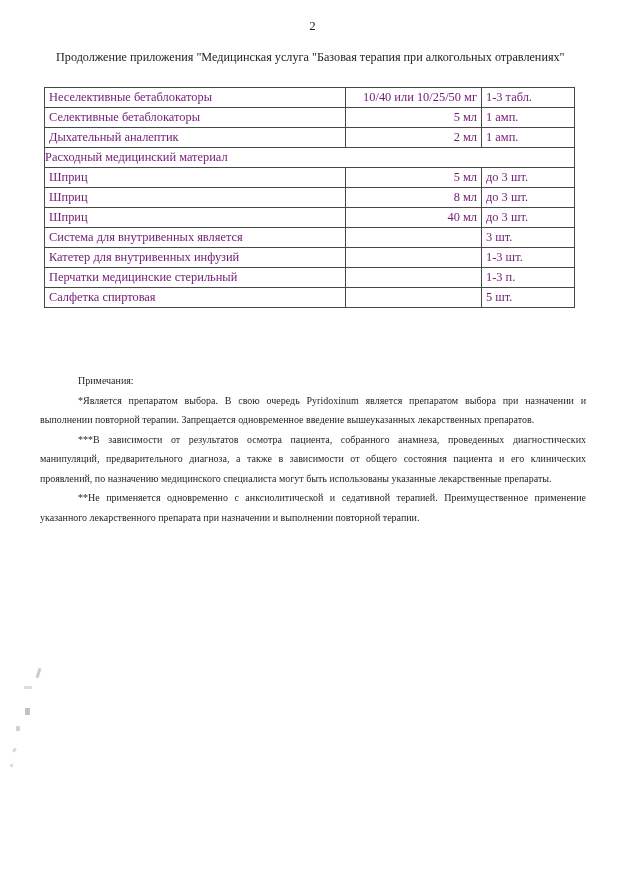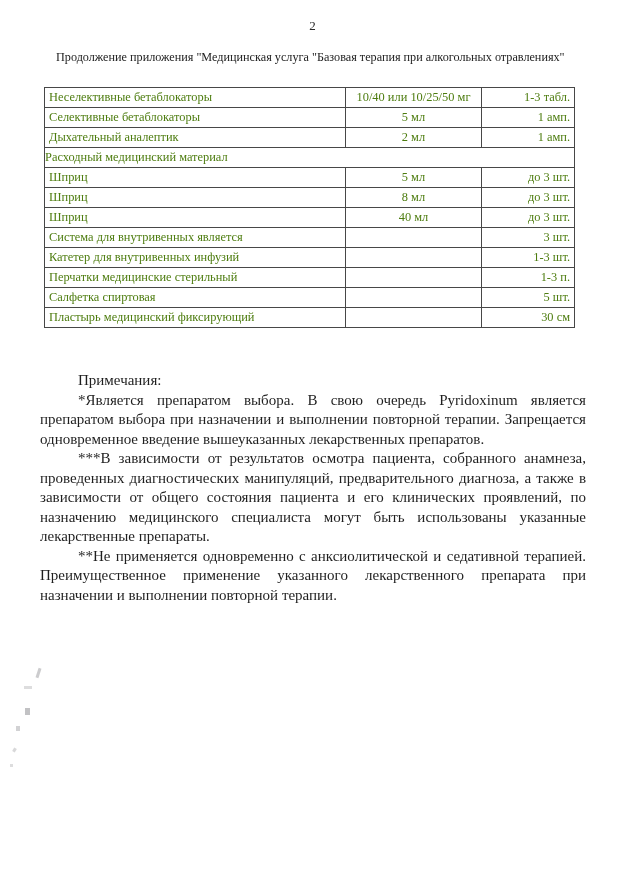--- a/index.html
+++ b/index.html
@@ -35,42 +35,42 @@
     color: #222222;
   }
   table.med-table {
     position: absolute;
     top: 87px;
     left: 44px;
     width: 530px;
     border-collapse: collapse;
     table-layout: fixed;
     font-size: 12.4px;
-    color: #4d7c0f;
+    color: #701a75;
   }
   table.med-table td {
     border: 1px solid #474747;
     height: 19px;
     padding: 0 4px;
     overflow: hidden;
     white-space: nowrap;
   }
   td.cell-name { text-align: left; padding-left: 6px; }
-  td.cell-dose { text-align: center; }
-  td.cell-qty  { text-align: right; }
+  td.cell-dose { text-align: right; }
+  td.cell-qty  { text-align: left; }
   tr.section-row td {
     text-align: left;
     padding: 0;
   }
   .notes {
     position: absolute;
     top: 371px;
     left: 40px;
     width: 546px;
-    font-size: 15px;
+    font-size: 10px;
     line-height: 19.5px;
     color: #1f1f1f;
   }
   .notes p {
     margin: 0;
     text-align: justify;
     text-indent: 38px;
   }
   .scan-artifact {
     position: absolute;
@@ -146,25 +146,20 @@
       <tr>
         <td class="cell-name">Перчатки медицинские стерильный</td>
         <td class="cell-dose"></td>
         <td class="cell-qty">1-3 п.</td>
       </tr>
       <tr>
         <td class="cell-name">Салфетка спиртовая</td>
         <td class="cell-dose"></td>
         <td class="cell-qty">5 шт.</td>
       </tr>
-      <tr>
-        <td class="cell-name">Пластырь медицинский фиксирующий</td>
-        <td class="cell-dose"></td>
-        <td class="cell-qty">30 см</td>
-      </tr>
     </tbody>
   </table>
 
   <div class="notes">
     <p>Примечания:</p>
     <p>*Является препаратом выбора. В свою очередь Pyridoxinum является препаратом выбора при назначении и выполнении повторной терапии. Запрещается одновременное введение вышеуказанных лекарственных препаратов.</p>
     <p>***В зависимости от результатов осмотра пациента, собранного анамнеза, проведенных диагностических манипуляций, предварительного диагноза, а также в зависимости от общего состояния пациента и его клинических проявлений, по назначению медицинского специалиста могут быть использованы указанные лекарственные препараты.</p>
     <p>**Не применяется одновременно с анксиолитической и седативной терапией. Преимущественное применение указанного лекарственного препарата при назначении и выполнении повторной терапии.</p>
   </div>
 

